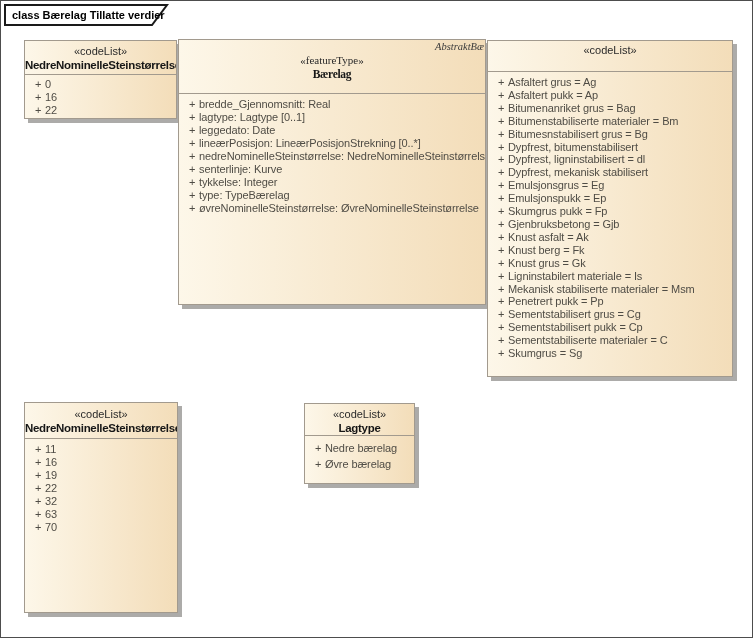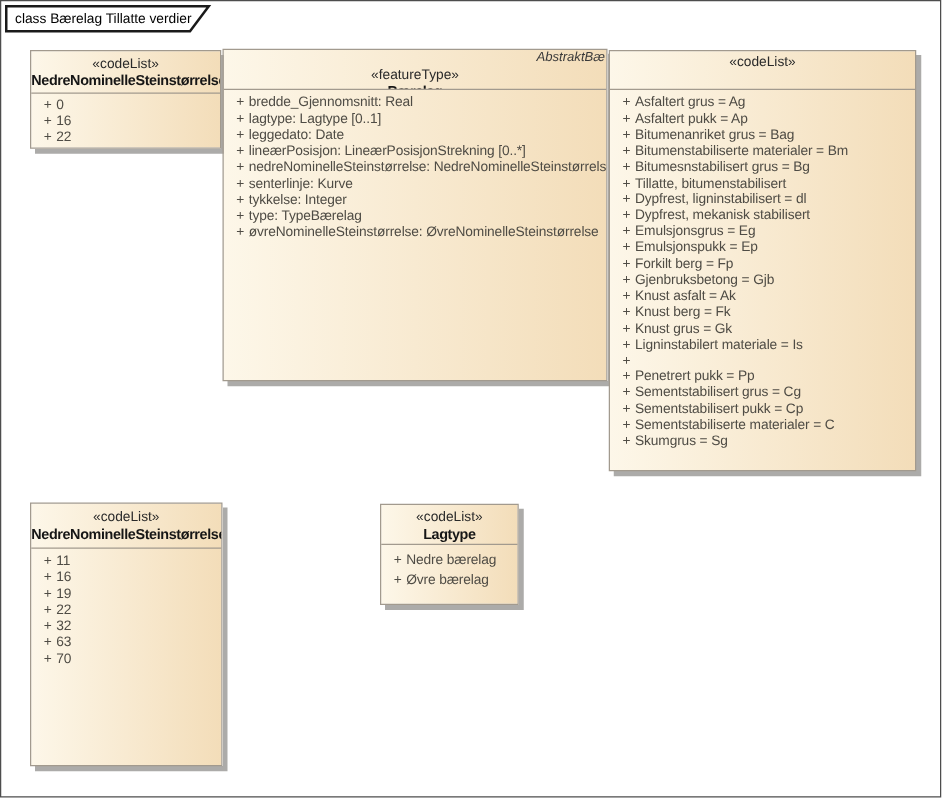--- a/index.html
+++ b/index.html
@@ -31,21 +31,21 @@
     top: 3px;
     width: 172px;
     height: 23px;
   }
   .frame-tab svg { position: absolute; left: 0; top: 0; }
   .tab-text {
     position: absolute;
     left: 8px;
     top: 3px;
     font-size: 11px;
-    font-weight: normal;
+    font-weight: bold;
     color: #000000;
     white-space: nowrap;
     line-height: 16px;
   }
   
   .uml-class {
     position: absolute;
     border: 1px solid var(--box-border);
     background: linear-gradient(90deg, var(--box-fill-light) 0%, var(--box-fill-dark) 100%);
     box-shadow: 4px 4px 0 var(--box-shadow);
@@ -92,21 +92,21 @@
   .attr-row .vis {
     flex: 0 0 20px;
     padding-left: 10px;
   }
   
   .pos-nedre    { left: 23px;  top: 39px;  width: 153px; height: 79px; }
   .pos-nedre    .class-header { height: 34px; padding-top: 3px; }
   .pos-nedre    .class-body   { padding-top: 3px; }
 
   .pos-baerelag { left: 177px; top: 38px;  width: 308px; height: 266px; }
-  .pos-baerelag .class-header { height: 32px; }
+  .pos-baerelag .class-header { height: 54px; font-family: Liberation Serif, serif; }
   .pos-baerelag .class-body   { padding-top: 4px; }
 
   .pos-type     { left: 486px; top: 39px;  width: 246px; height: 337px; }
   .pos-type     .class-header { height: 31px; padding-top: 2px; }
   .pos-type     .class-body   { padding-top: 4px; }
   .pos-type     .attr-row     { line-height: 12.9px; }
 
   .pos-ovre     { left: 23px;  top: 401px; width: 154px; height: 211px; }
   .pos-ovre     .class-header { height: 36px; padding-top: 4px; }
   .pos-ovre     .class-body   { padding-top: 4px; }
@@ -215,41 +215,41 @@
         <div class="attr-row">
           <span class="vis">+</span>
           <span class="attr-text">Bitumenstabiliserte materialer = Bm</span>
         </div>
         <div class="attr-row">
           <span class="vis">+</span>
           <span class="attr-text">Bitumesnstabilisert grus = Bg</span>
         </div>
         <div class="attr-row">
           <span class="vis">+</span>
-          <span class="attr-text">Tillatte, bitumenstabilisert</span>
+          <span class="attr-text">Dypfrest, bitumenstabilisert</span>
         </div>
         <div class="attr-row">
           <span class="vis">+</span>
           <span class="attr-text">Dypfrest, ligninstabilisert = dl</span>
         </div>
         <div class="attr-row">
           <span class="vis">+</span>
           <span class="attr-text">Dypfrest, mekanisk stabilisert</span>
         </div>
         <div class="attr-row">
           <span class="vis">+</span>
           <span class="attr-text">Emulsjonsgrus = Eg</span>
         </div>
         <div class="attr-row">
           <span class="vis">+</span>
           <span class="attr-text">Emulsjonspukk = Ep</span>
         </div>
         <div class="attr-row">
           <span class="vis">+</span>
-          <span class="attr-text">Forkilt berg = Fp</span>
+          <span class="attr-text">Skumgrus pukk = Fp</span>
         </div>
         <div class="attr-row">
           <span class="vis">+</span>
           <span class="attr-text">Gjenbruksbetong = Gjb</span>
         </div>
         <div class="attr-row">
           <span class="vis">+</span>
           <span class="attr-text">Knust asfalt = Ak</span>
         </div>
         <div class="attr-row">
@@ -259,20 +259,21 @@
         <div class="attr-row">
           <span class="vis">+</span>
           <span class="attr-text">Knust grus = Gk</span>
         </div>
         <div class="attr-row">
           <span class="vis">+</span>
           <span class="attr-text">Ligninstabilert materiale = Is</span>
         </div>
         <div class="attr-row">
           <span class="vis">+</span>
+          <span class="attr-text">Mekanisk stabiliserte materialer = Msm</span>
         </div>
         <div class="attr-row">
           <span class="vis">+</span>
           <span class="attr-text">Penetrert pukk = Pp</span>
         </div>
         <div class="attr-row">
           <span class="vis">+</span>
           <span class="attr-text">Sementstabilisert grus = Cg</span>
         </div>
         <div class="attr-row">

